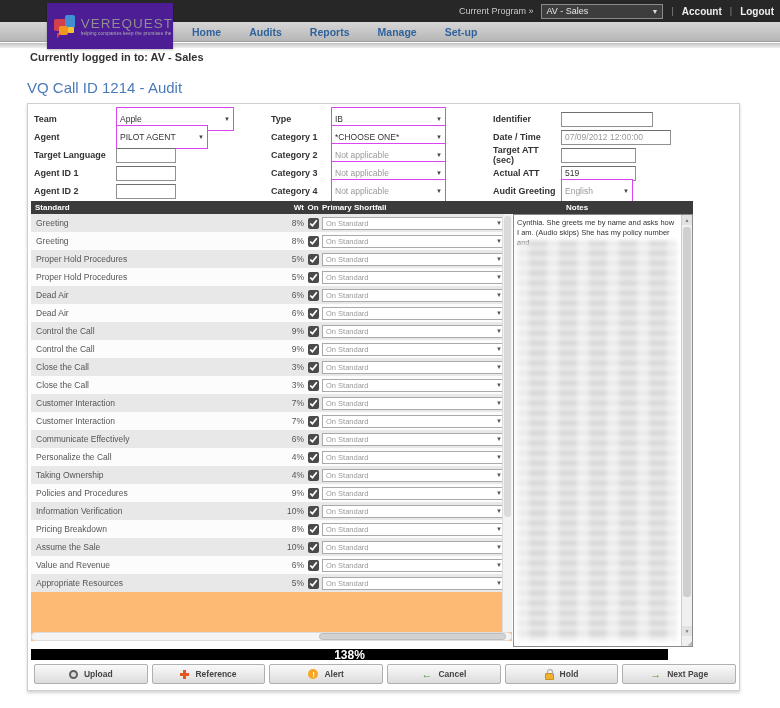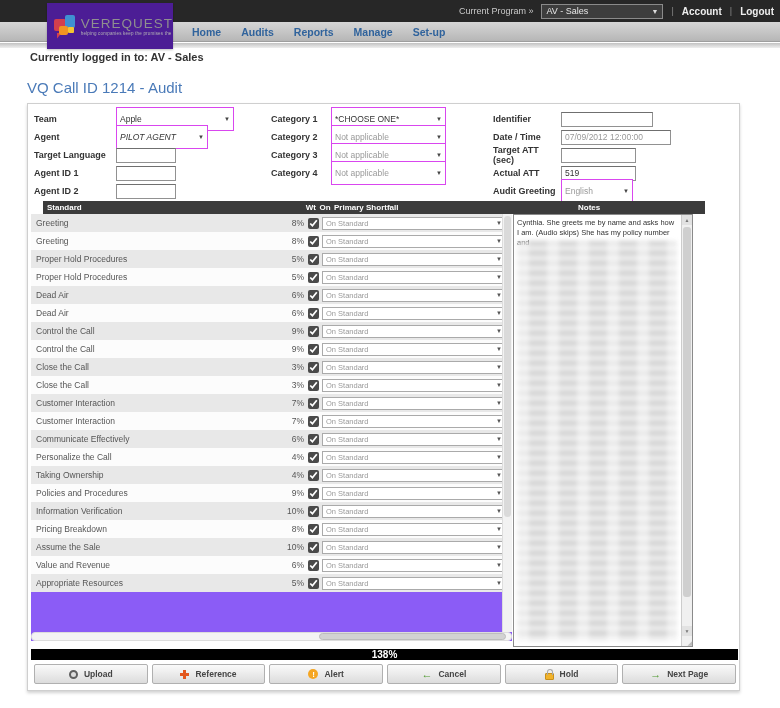--- a/index.html
+++ b/index.html
@@ -46,29 +46,29 @@
   .f-row { display:flex; align-items:center; height:18px; }
   .f-label { font-size:9px; font-weight:bold; color:#333; }
   .c1 .f-label { width:82px; } .c2 .f-label { width:60px; } .c3 .f-label { width:68px; }
   .sel-box { height:16px; background:#fff; border:1px solid #d946ef; display:flex; align-items:center; justify-content:space-between; padding:11px 3px; font-size:8.5px; color:#333; }
   .sel-box .arr { font-size:6px; color:#444; }
   .sel-box.muted .val { color:#999; }
   .txt-input { height:15px; border:1px solid #919191; border-top-color:#6f6f6f; font-family:"Liberation Sans",sans-serif; font-size:8.5px; color:#333; padding:0 3px; }
   .txt-input.muted { color:#999; }
 
   
-  .thead { position:absolute; left:3px; top:97px; width:662px; height:13px; background:#3b3b3b; color:#fff; font-size:8px; font-weight:bold; display:flex; align-items:center;margin-left:12px; }
+  .thead { position:absolute; left:3px; top:97px; width:662px; height:13px; background:#3b3b3b; color:#fff; font-size:8px; font-weight:bold; display:flex; align-items:center; }
   .th-standard { flex:0 0 229px; padding-left:4px; }
   .th-wt { flex:0 0 44px; text-align:right; }
   .th-on { flex:0 0 18px; text-align:center; }
   .th-shortfall { flex:0 0 184px; }
   .th-notes { position:absolute; left:535px; }
 
   
-  .standards { position:absolute; left:3px; top:110px; width:481px; height:427px; overflow:hidden; background:#8b5cf6; }
+  .standards { position:absolute; left:3px; top:110px; width:481px; height:427px; overflow:hidden; background:#fdba74; }
   .t-row { display:flex; align-items:center; height:18px; font-size:8.5px; color:#555; }
   .t-row:nth-child(odd) { background:#e8e8e8; }
   .t-row:nth-child(even) { background:#fcfcfc; }
   .r-name { flex:0 0 229px; padding-left:5px; }
   .r-wt { flex:0 0 44px; text-align:right; }
   .r-chk { flex:0 0 18px; display:flex; justify-content:center; }
   .r-chk input { width:11px; height:11px; accent-color:#4a4a4a; }
   .r-select { flex:0 0 184px; height:13px; border:1px solid #aaa; background:#fff; display:flex; align-items:center; justify-content:space-between; padding:0 3px; font-size:7.5px; color:#9a9a9a; }
   .r-select .arr { font-size:6px; color:#555; }
 
@@ -83,21 +83,21 @@
   .notes-blur { position:absolute; left:3px; right:15px; top:26px; bottom:5px; border-radius:2px; opacity:.8; filter:blur(2.2px);
     background-image:repeating-linear-gradient(90deg, rgba(255,255,255,.5) 0 12px, rgba(255,255,255,0) 12px 30px),
                      repeating-linear-gradient(180deg,#bdbdbd 0px,#d2d2d2 4px,#efefef 7px,#e2e2e2 10px); }
   .notes-scroll { position:absolute; right:0; top:0; bottom:0; width:11px; background:#f0f0f0; border-left:1px solid #ccc; }
   .ns-btn { position:absolute; left:0; width:10px; height:10px; background:#e2e2e2; color:#777; font-size:5px; display:flex; align-items:center; justify-content:center; }
   .ns-up { top:0; } .ns-down { bottom:10px; }
   .ns-thumb { position:absolute; left:1px; width:8px; top:12px; height:370px; background:#cfcfcf; border-radius:3px; }
   .ns-resize { position:absolute; left:0; bottom:0; width:10px; height:9px; color:#bbb; font-size:6px; display:flex; align-items:flex-end; justify-content:flex-end; }
 
   
-  .progress-bar { position:absolute; left:3px; top:545px; width:707px; height:11px; background:#000; color:#fff; font-size:10px; font-weight:bold; display:flex; align-items:center; justify-content:center; }
+  .progress-bar { position:absolute; left:3px; top:545px; width:637px; height:11px; background:#000; color:#fff; font-size:12px; font-weight:bold; display:flex; align-items:center; justify-content:center; }
   .btn-row { position:absolute; left:6px; top:560px; width:702px; height:20px; display:flex; gap:4px; }
   .action-btn { flex:1; border:1px solid #b0b0b0; border-radius:2px; background:linear-gradient(#fafafa,#dcdcdc); font-family:"Liberation Sans",sans-serif; font-size:8.5px; font-weight:bold; color:#444; display:flex; align-items:center; justify-content:center; gap:6px; cursor:pointer; }
 
   
   .icon { display:inline-block; }
   .record-icon { width:9px; height:9px; border:2px solid #5f5f5f; border-radius:50%; background:#dcdcdc; }
   .cross-icon { position:relative; width:9px; height:9px; }
   .cross-icon::before { content:""; position:absolute; left:3px; top:0; width:3px; height:9px; background:#e2571e; }
   .cross-icon::after  { content:""; position:absolute; left:0; top:3px; width:9px; height:3px; background:#e2571e; }
   .alert-icon { width:10px; height:10px; border-radius:50%; background:#f5a623; color:#fff; font-size:8px; font-weight:bold; display:flex; align-items:center; justify-content:center; }
@@ -116,21 +116,21 @@
     <span class="val">AV - Sales</span>
     <span class="arr">▼</span>
   </div>
   <span class="tb-sep">|</span>
   <a class="tb-link" href="#">Account</a>
   <span class="tb-sep">|</span>
   <a class="tb-link" href="#">Logout</a>
 </div>
 
 <div class="navbar">
-  <span style="display:flex;gap:20px;">
+  <span style="display:flex;gap:28px;">
       <a href="#" class="nav-link">Home</a>
       <a href="#" class="nav-link">Audits</a>
       <a href="#" class="nav-link">Reports</a>
       <a href="#" class="nav-link">Manage</a>
       <a href="#" class="nav-link">Set-up</a>
     </span>
 </div>
 <div class="navstrip"></div>
 
 <div class="logo-box">
@@ -155,21 +155,21 @@
   <div class="f-row">
     <span class="f-label">Team</span>
     <div class="sel-box ctl" style="width: 118px;">
       <span class="val">Apple</span>
       <span class="arr">▼</span>
     </div>
   </div>
 
   <div class="f-row">
     <span class="f-label">Agent</span>
-    <div class="sel-box ctl" style="width: 92px; font-style: italic;">
+    <div class="sel-box ctl" style="width: 92px;">
       <span class="val">PILOT AGENT</span>
       <span class="arr">▼</span>
     </div>
   </div>
 
   <div class="f-row">
     <span class="f-label">Target Language</span>
     <input class="txt-input ctl" type="text" value="" style="width: 60px;">
   </div>
 
@@ -177,20 +177,27 @@
     <span class="f-label">Agent ID 1</span>
     <input class="txt-input ctl" type="text" value="" style="width: 60px;">
   </div>
 
   <div class="f-row">
     <span class="f-label">Agent ID 2</span>
     <input class="txt-input ctl" type="text" value="" style="width: 60px;">
   </div>
 </div>
   <div class="form-col c2">
+  <div class="f-row">
+    <span class="f-label">Type</span>
+    <div class="sel-box ctl" style="width: 115px;">
+      <span class="val">IB</span>
+      <span class="arr">▼</span>
+    </div>
+  </div>
 
   <div class="f-row">
     <span class="f-label">Category 1</span>
     <div class="sel-box ctl" style="width: 115px;">
       <span class="val">*CHOOSE ONE*</span>
       <span class="arr">▼</span>
     </div>
   </div>
 
   <div class="f-row">

